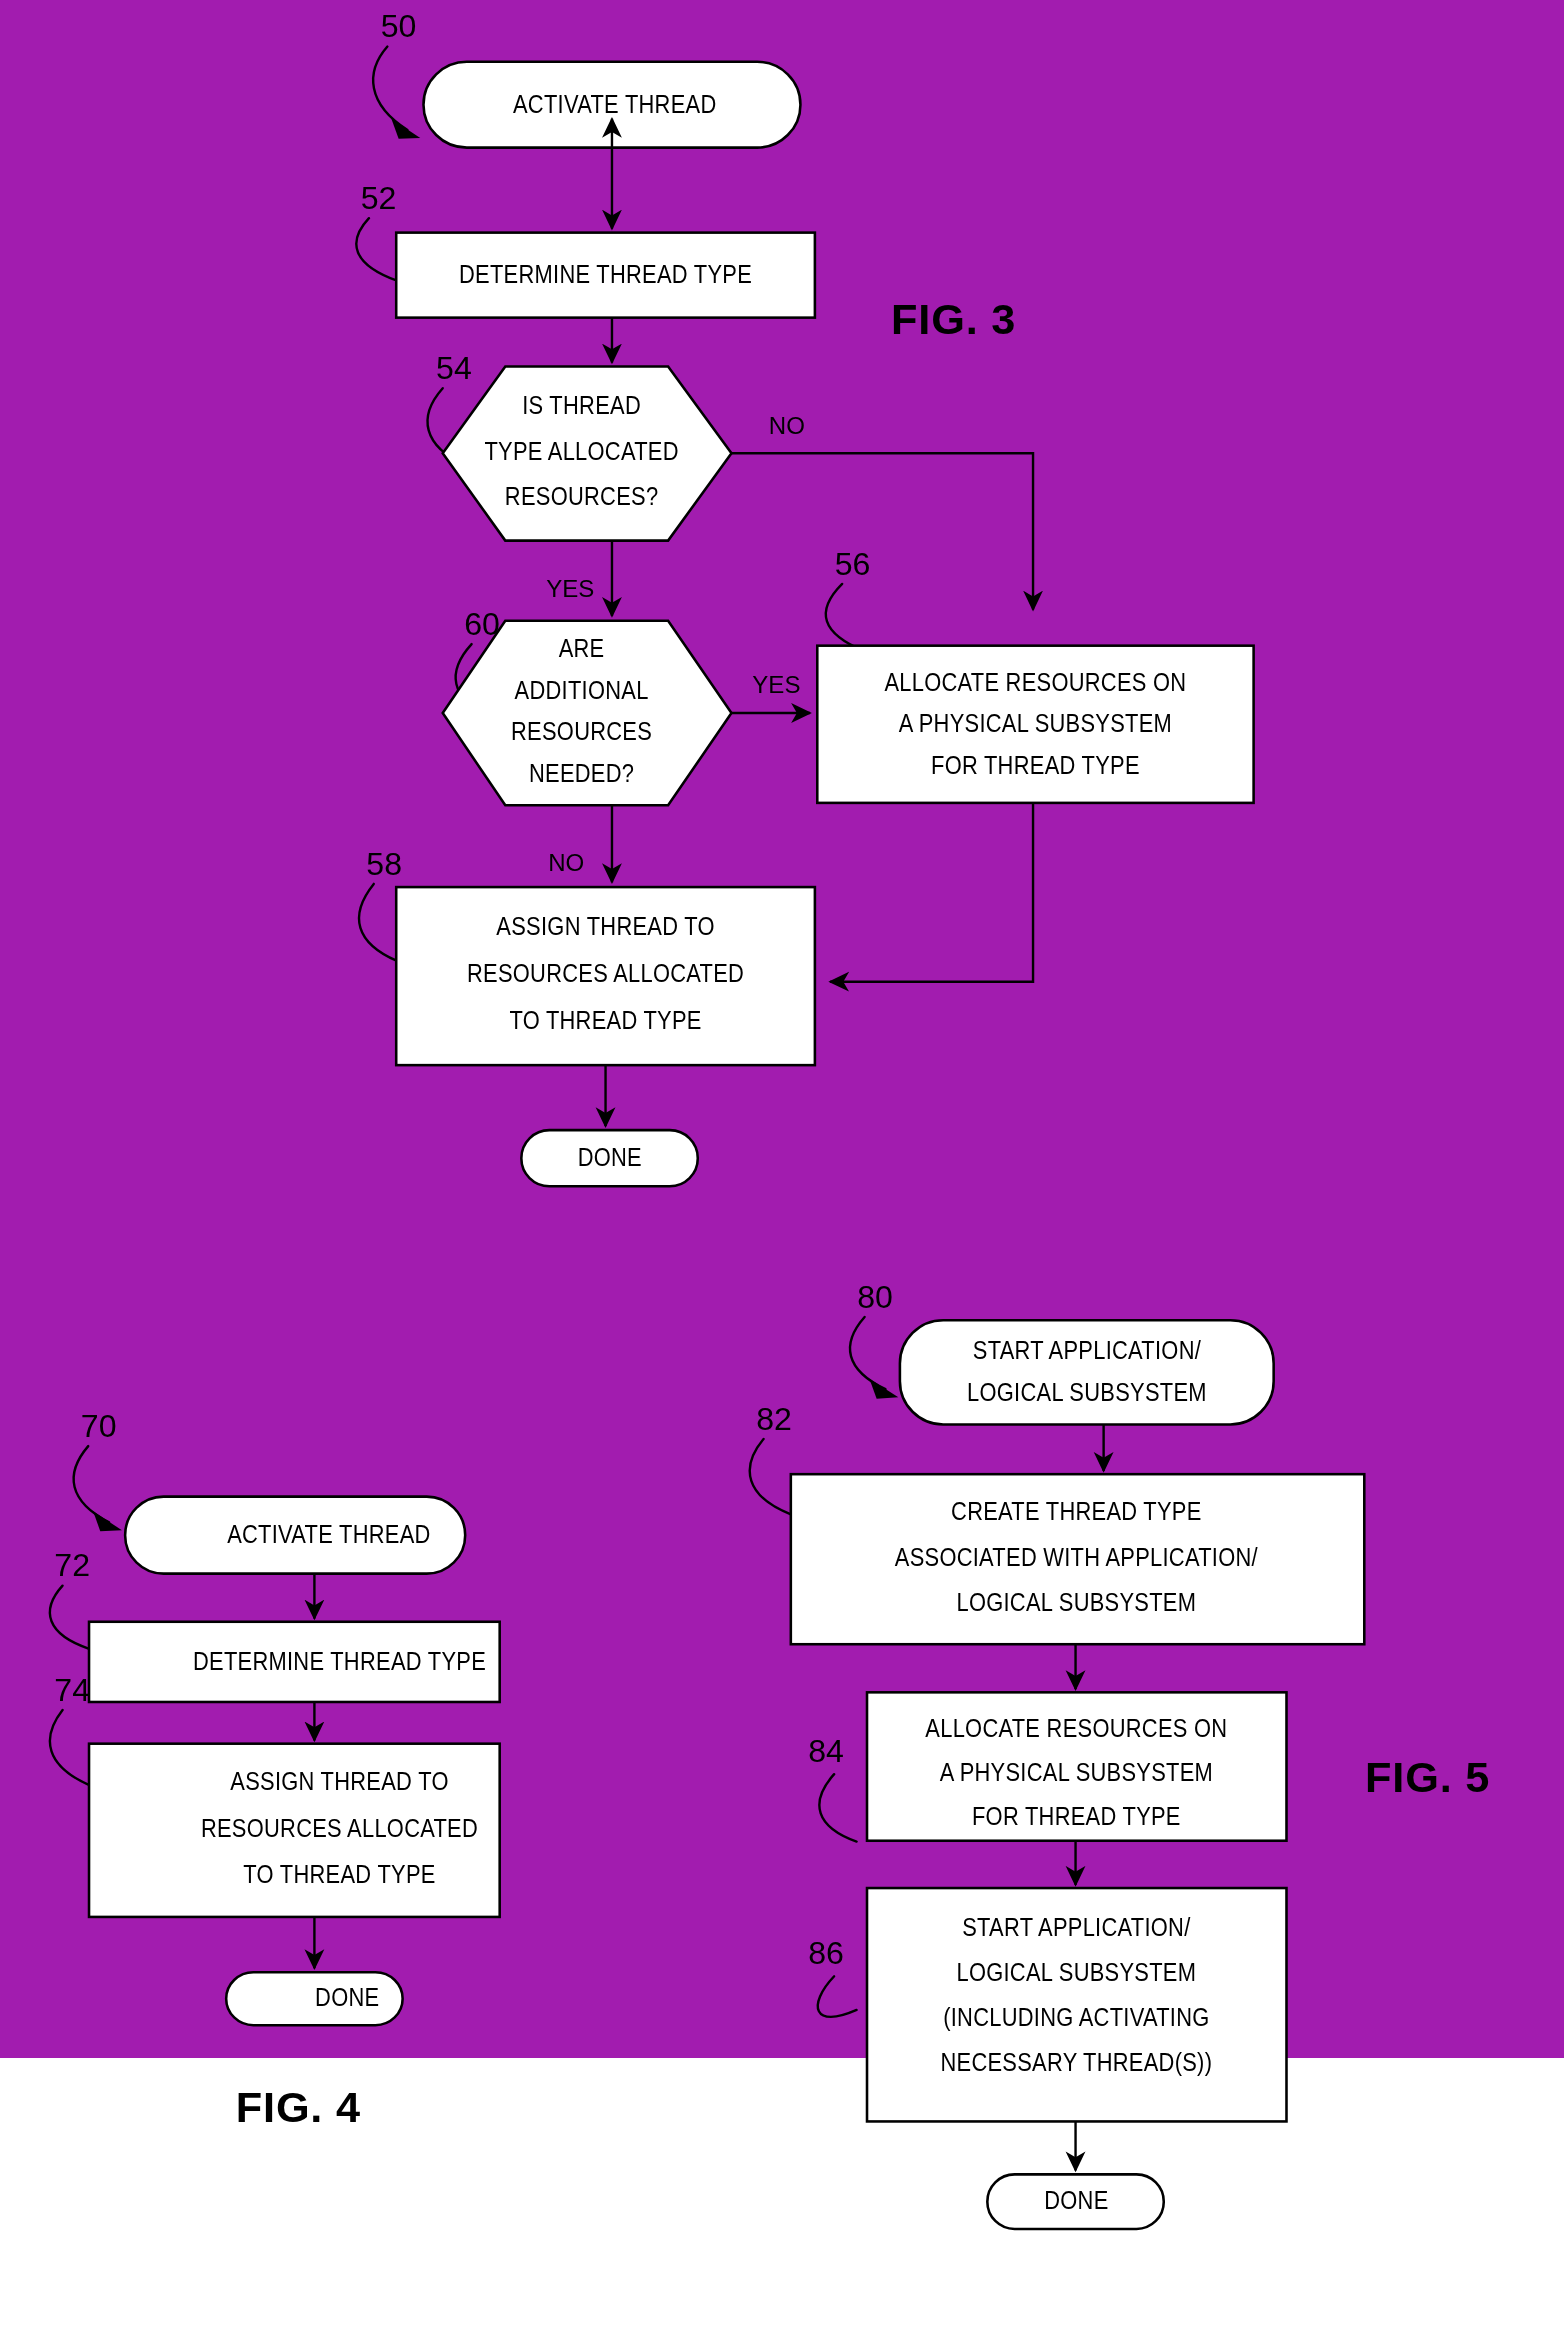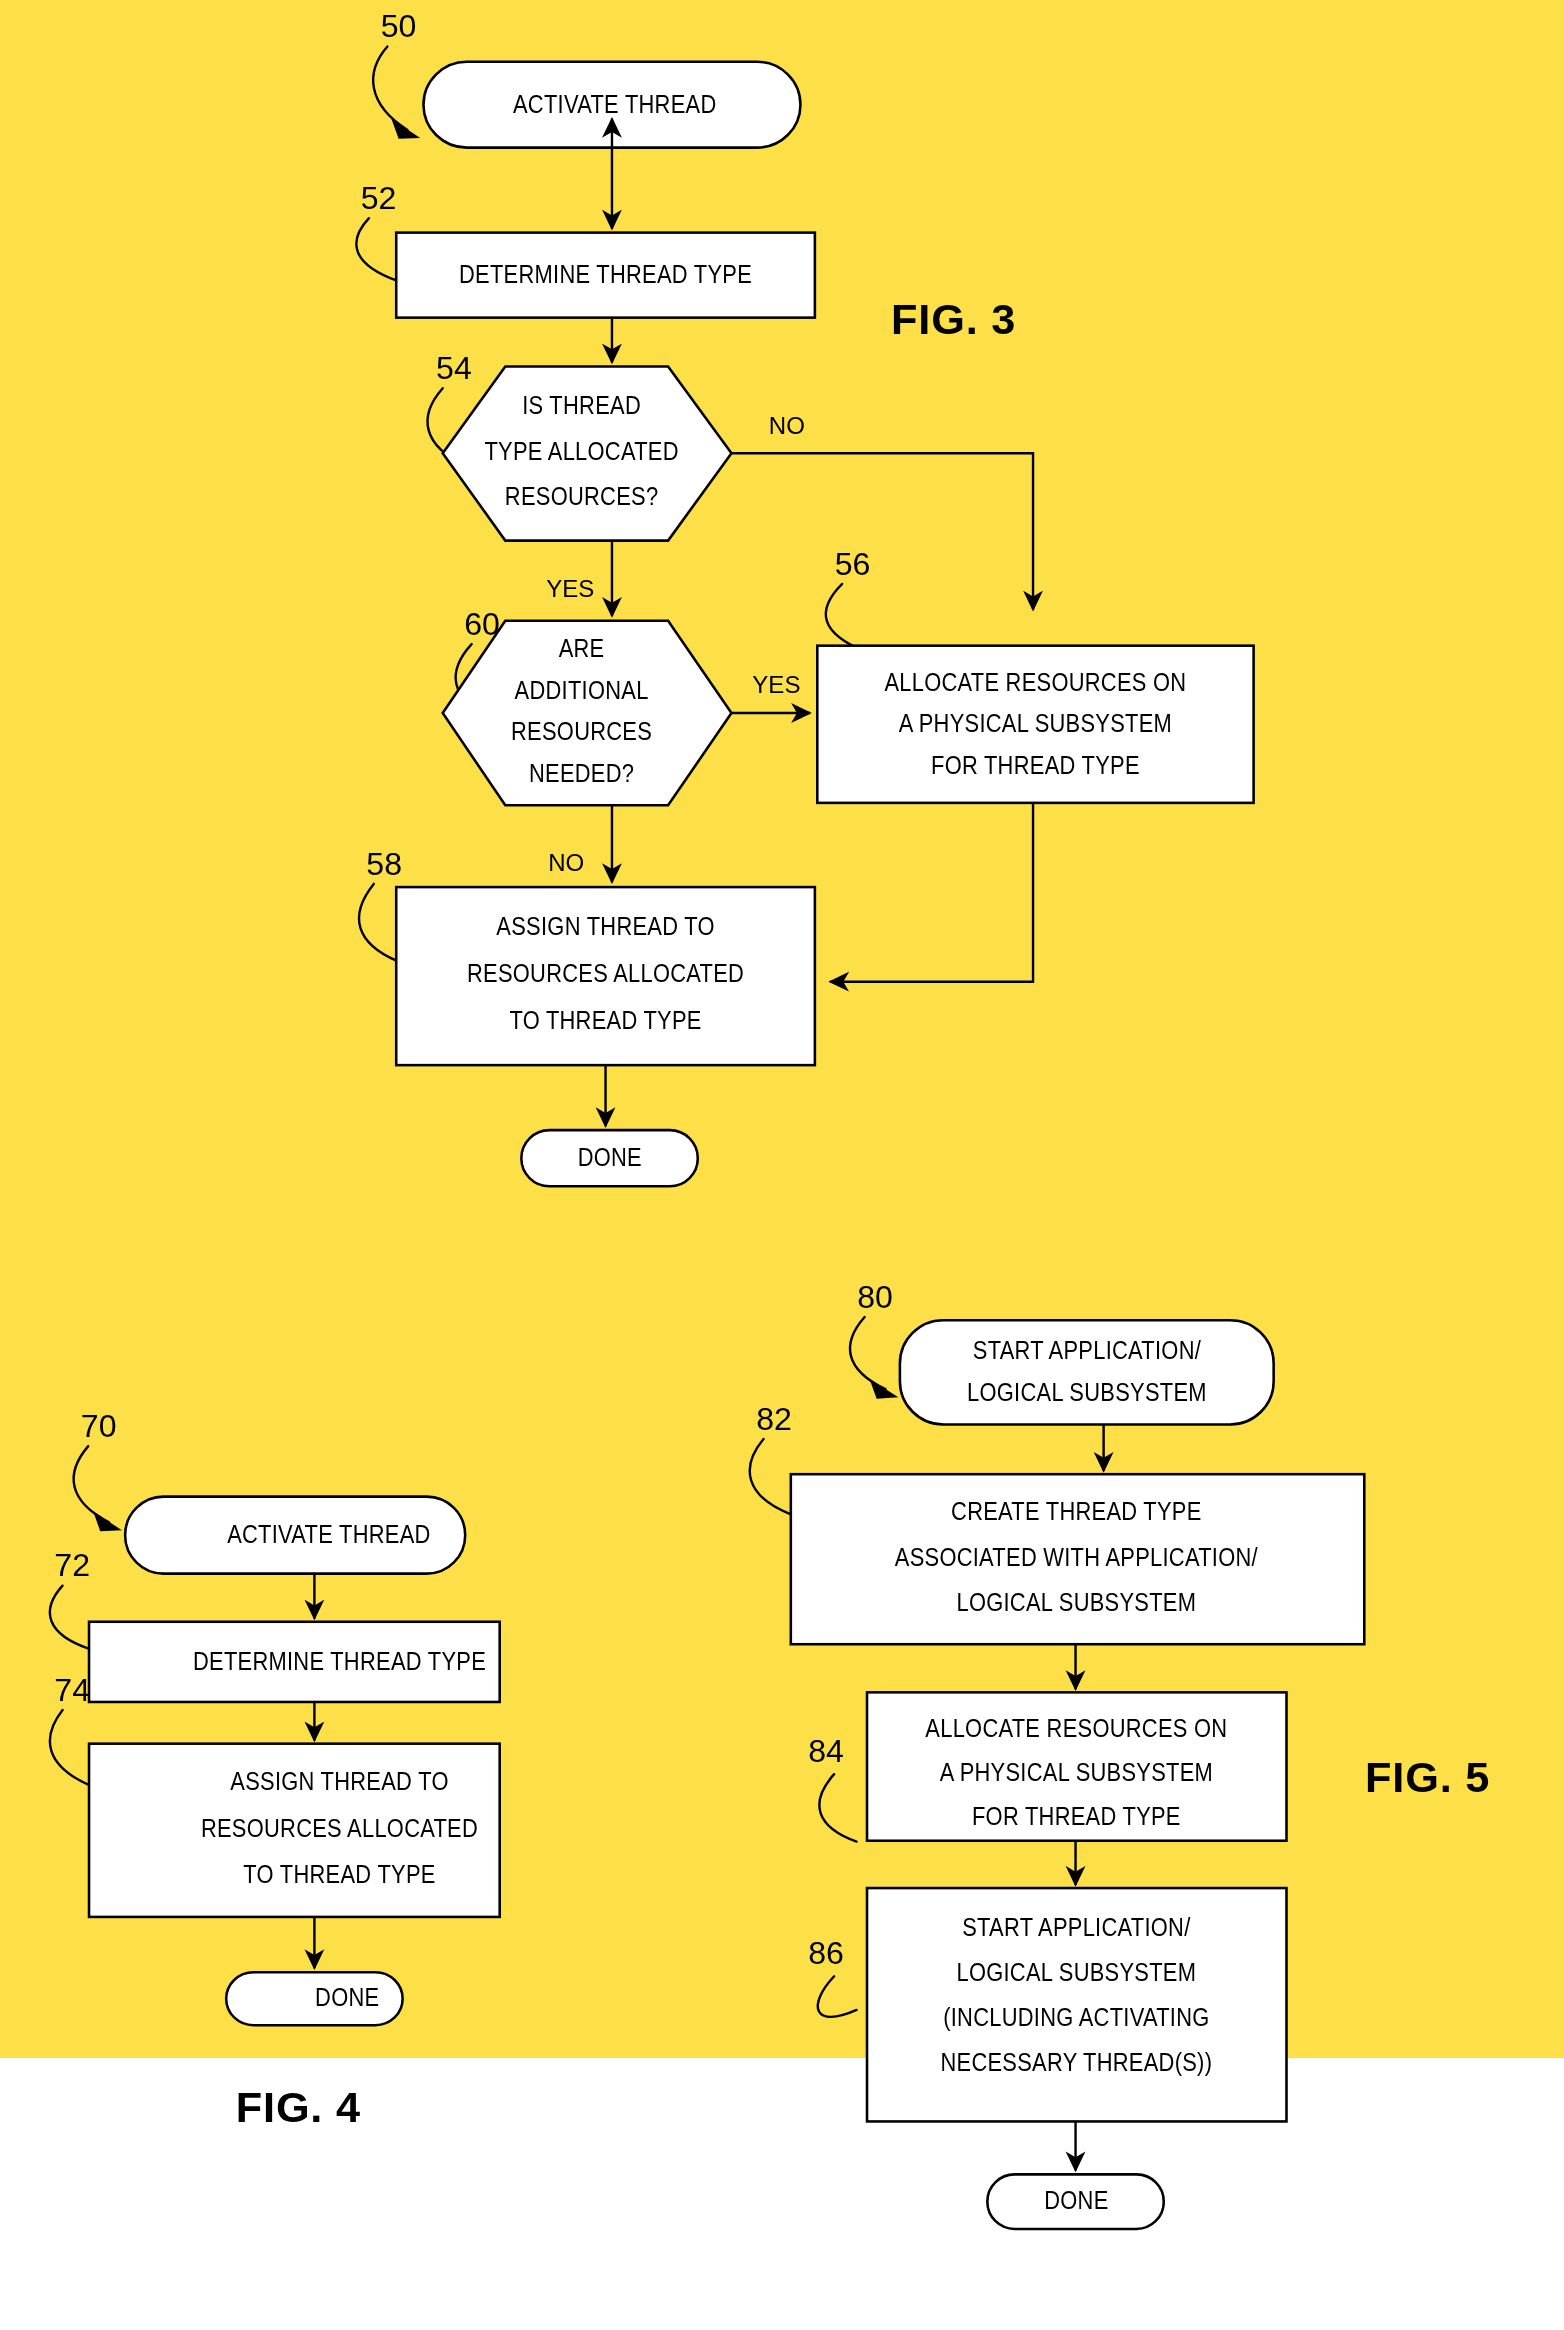--- a/index.html
+++ b/index.html
@@ -10,21 +10,21 @@
   body {
     width: 1564px;
     height: 2330px;
     font-family: "Liberation Sans", sans-serif;
     overflow: hidden;
   }
   #sheet {
     position: relative;
     width: 1564px;
     height: 2058px;
-    background: #fde047;
+    background: #a21caf;
   }
   svg#figures {
     position: absolute;
     top: 0;
     left: 0;
     width: 1564px;
     height: 2330px;
     display: block;
   }
   .shape {

